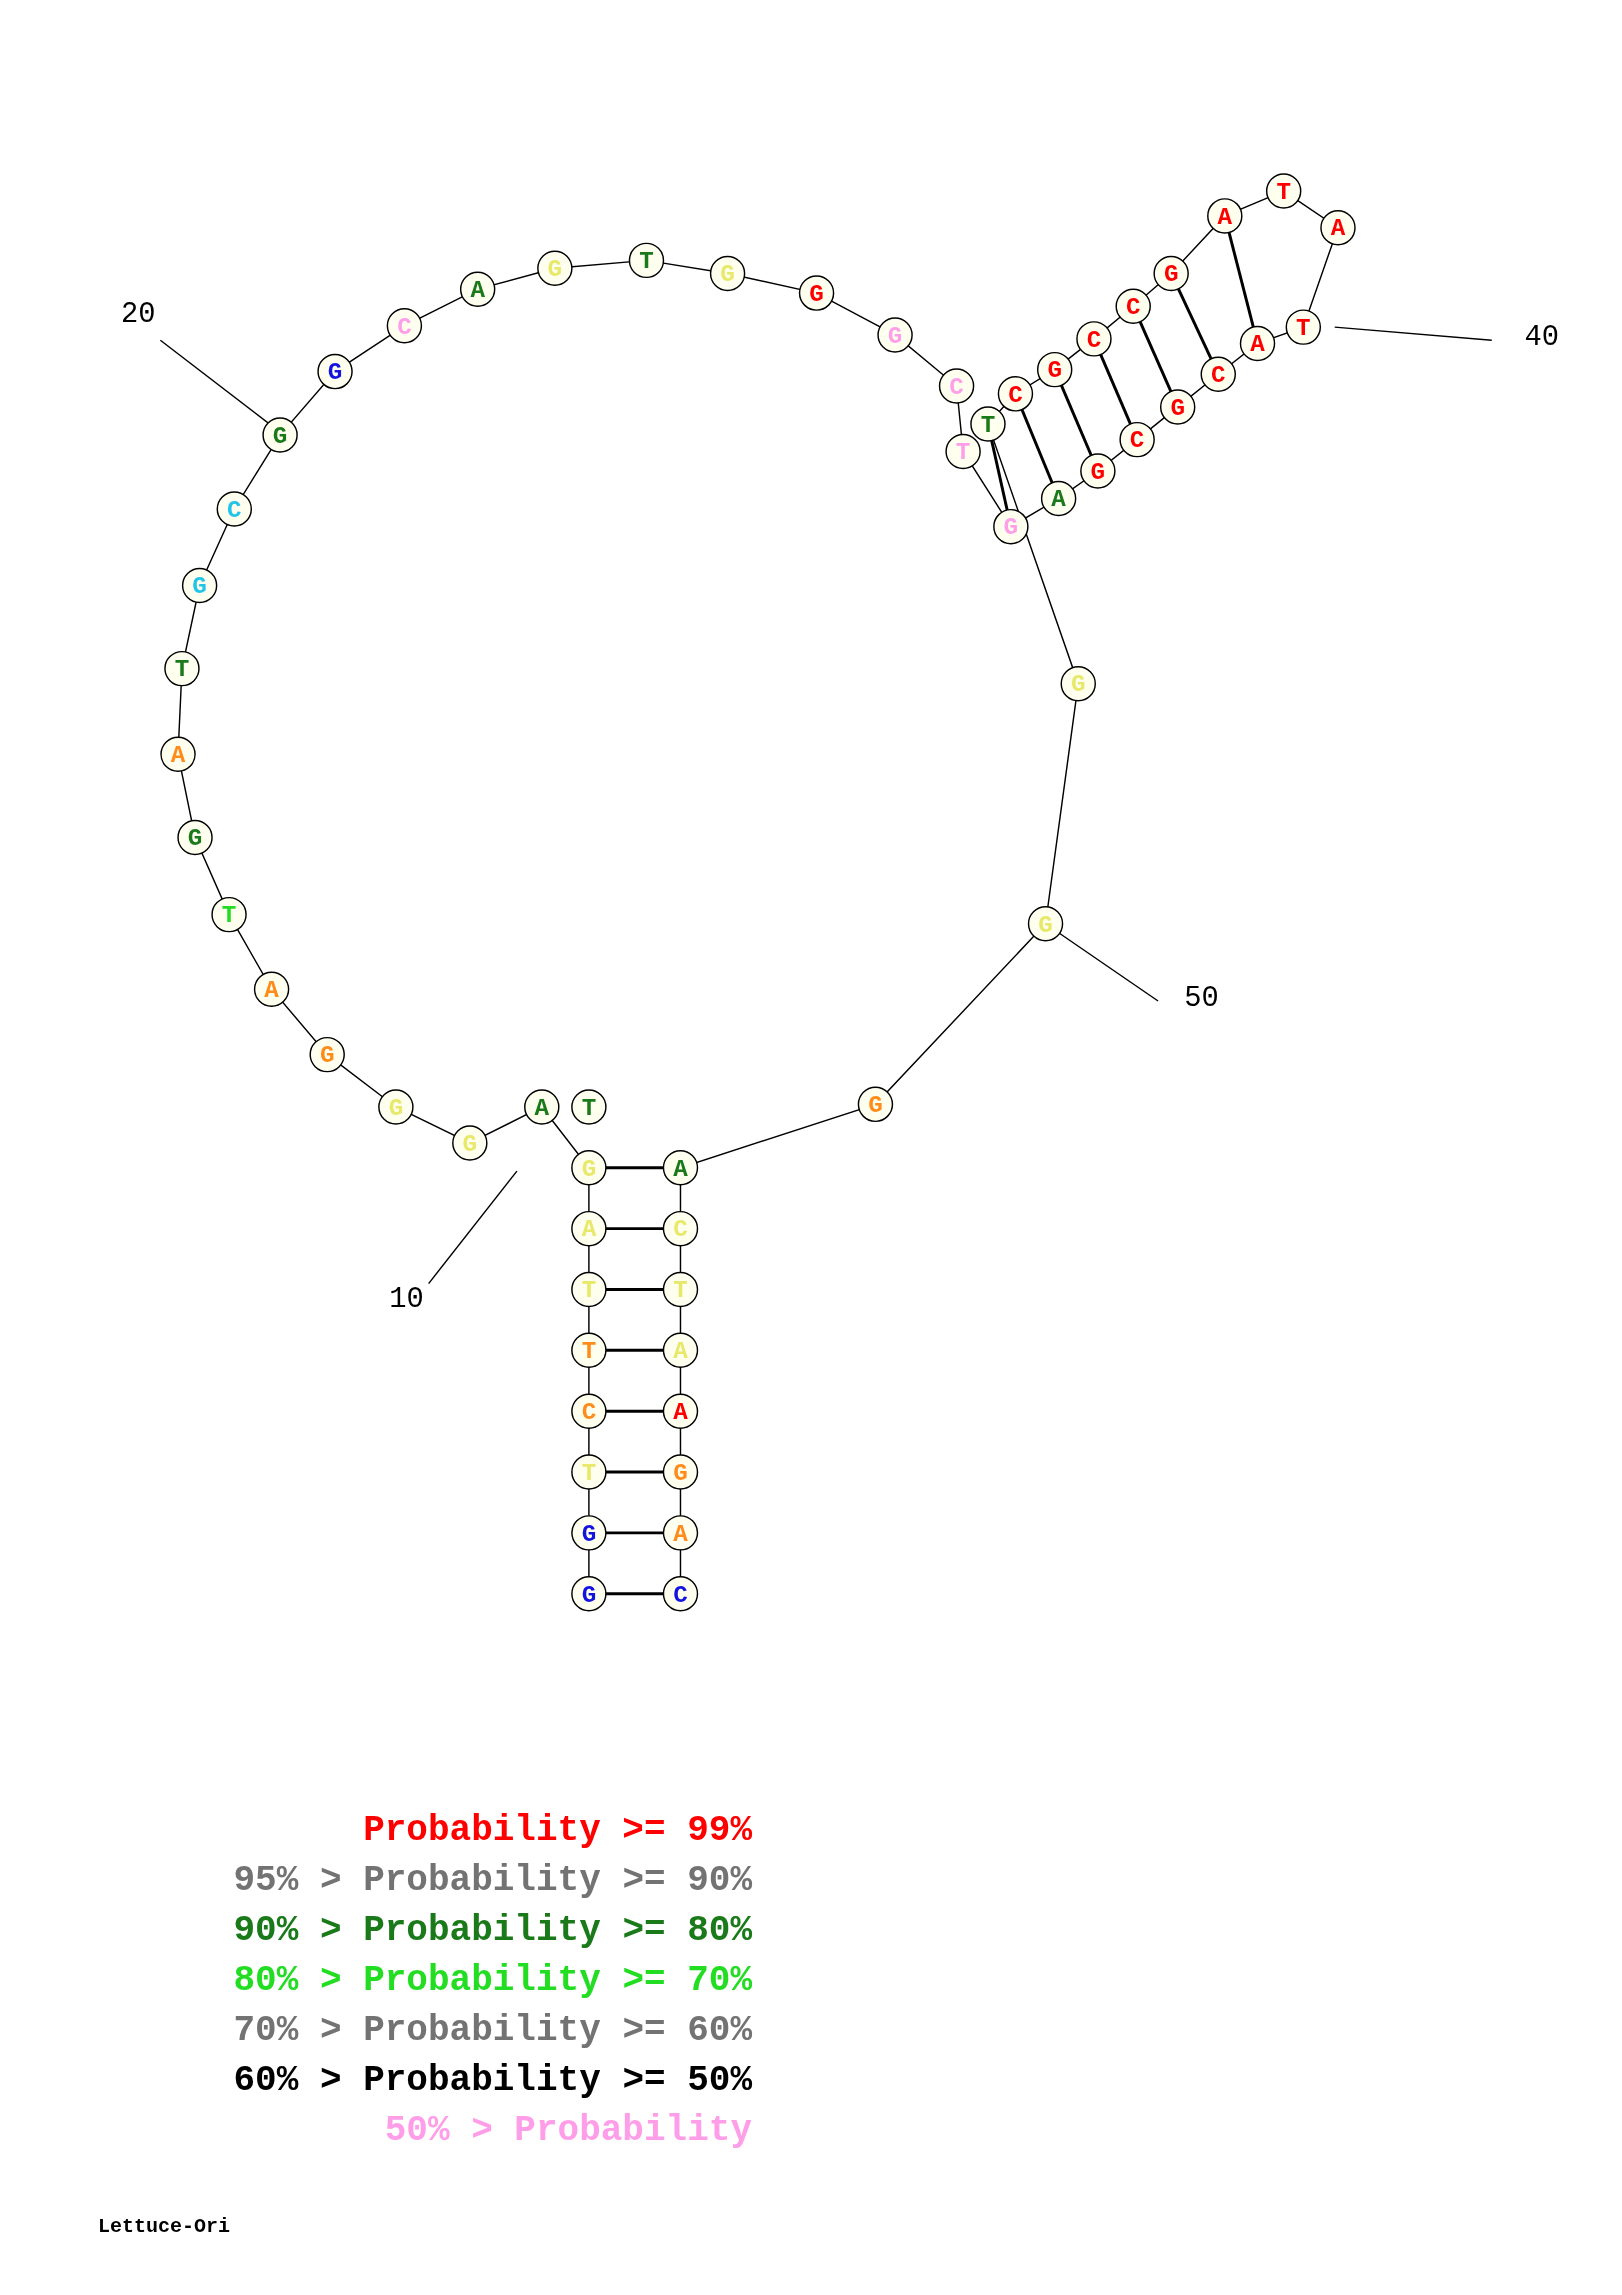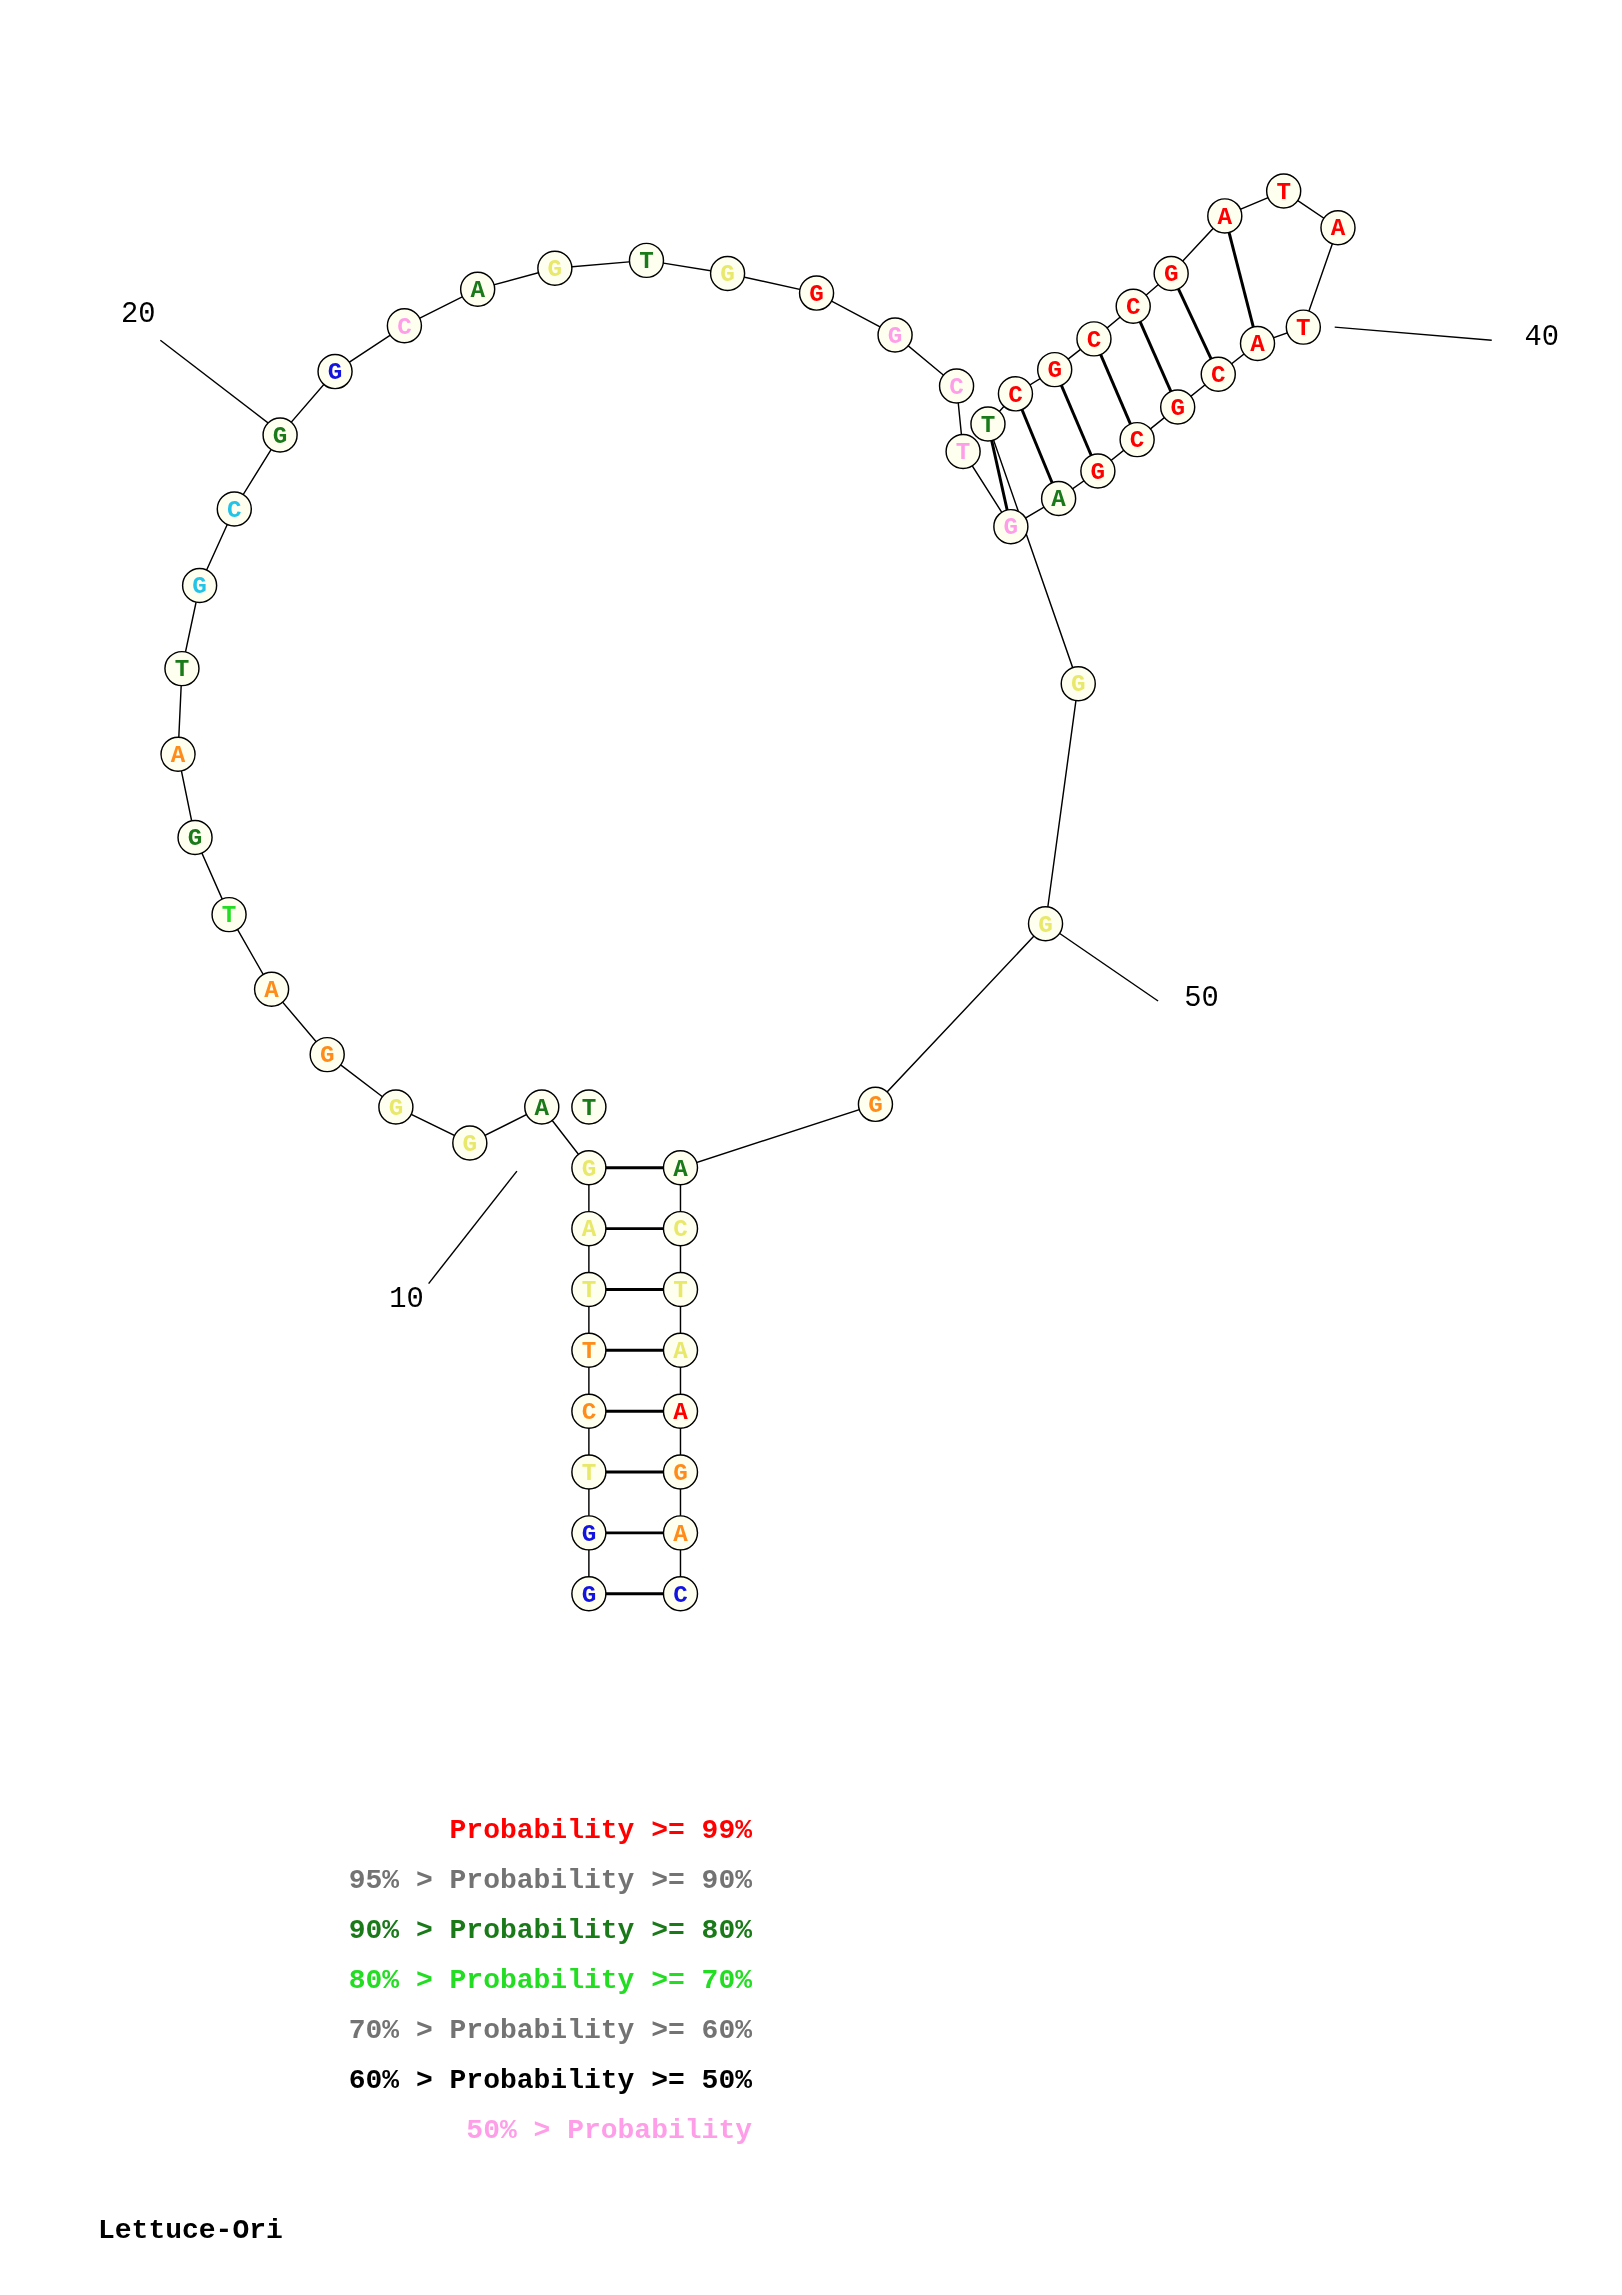--- a/index.html
+++ b/index.html
@@ -22,34 +22,34 @@
     height: 1701px;
   }
   .legend {
     position: absolute;
     left: 98px;
     top: 1806px;
     width: 785px;
   }
   .legend-row {
     font-family: "Liberation Mono", "DejaVu Sans Mono", monospace;
-    font-size: 28px;
+    font-size: 36px;
     font-weight: bold;
     letter-spacing: 0px;
     line-height: 50px;
     white-space: pre;
     text-align: right;
     width: 654px;
   }
   .title {
     position: absolute;
     left: 98px;
     top: 2215px;
     font-family: "Liberation Mono", "DejaVu Sans Mono", monospace;
-    font-size: 28px;
+    font-size: 20px;
     font-weight: bold;
     color: #000000;
     white-space: pre;
   }
   .base-circle {
     fill: #fffff0;
     stroke: #000000;
     stroke-width: 2.2;
   }
   .base-letter {

